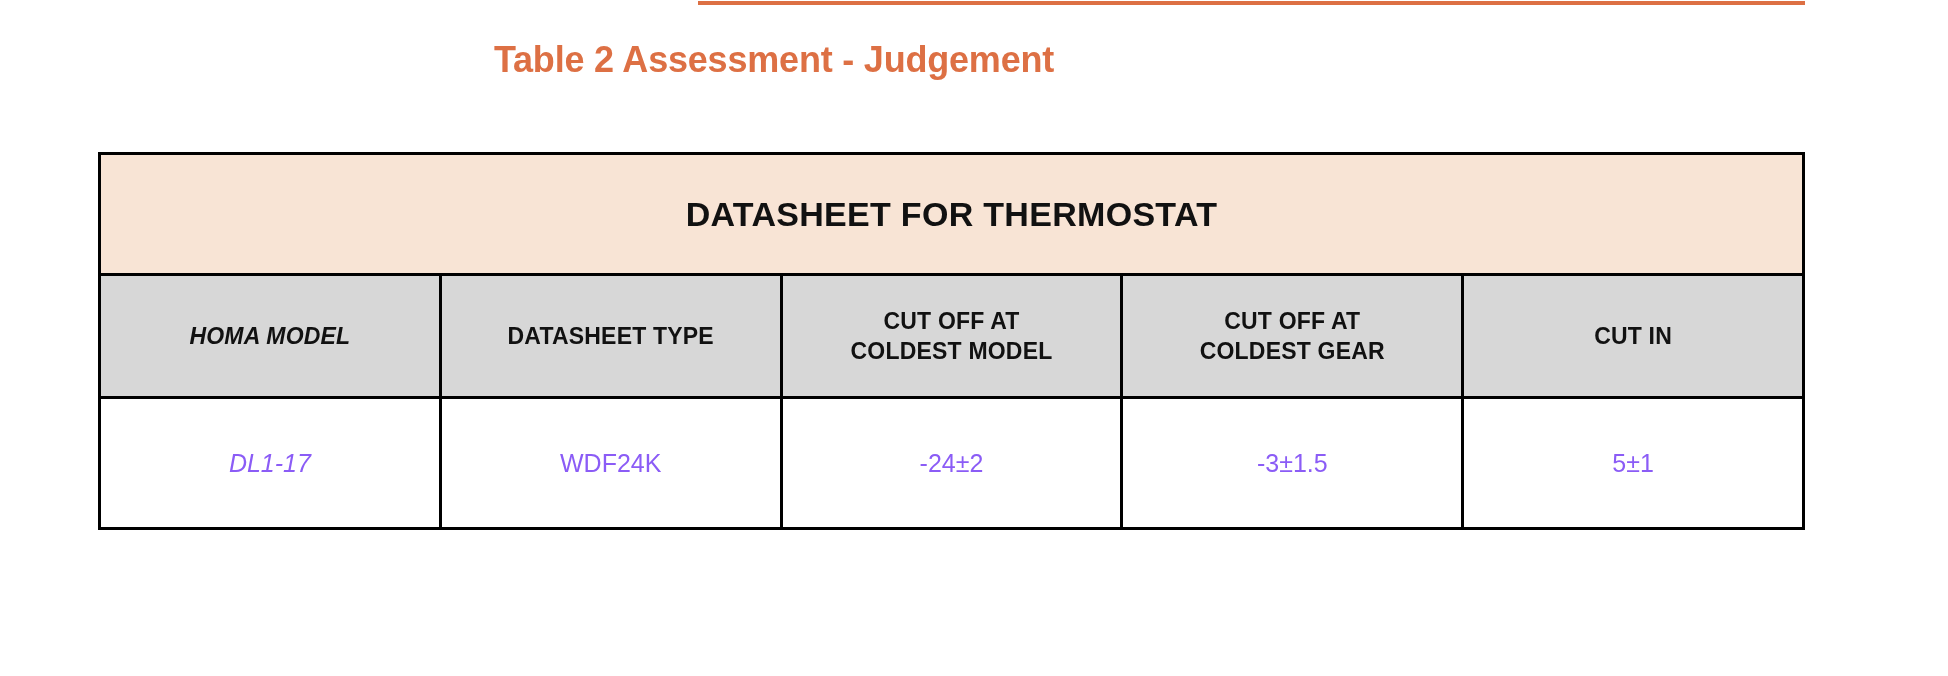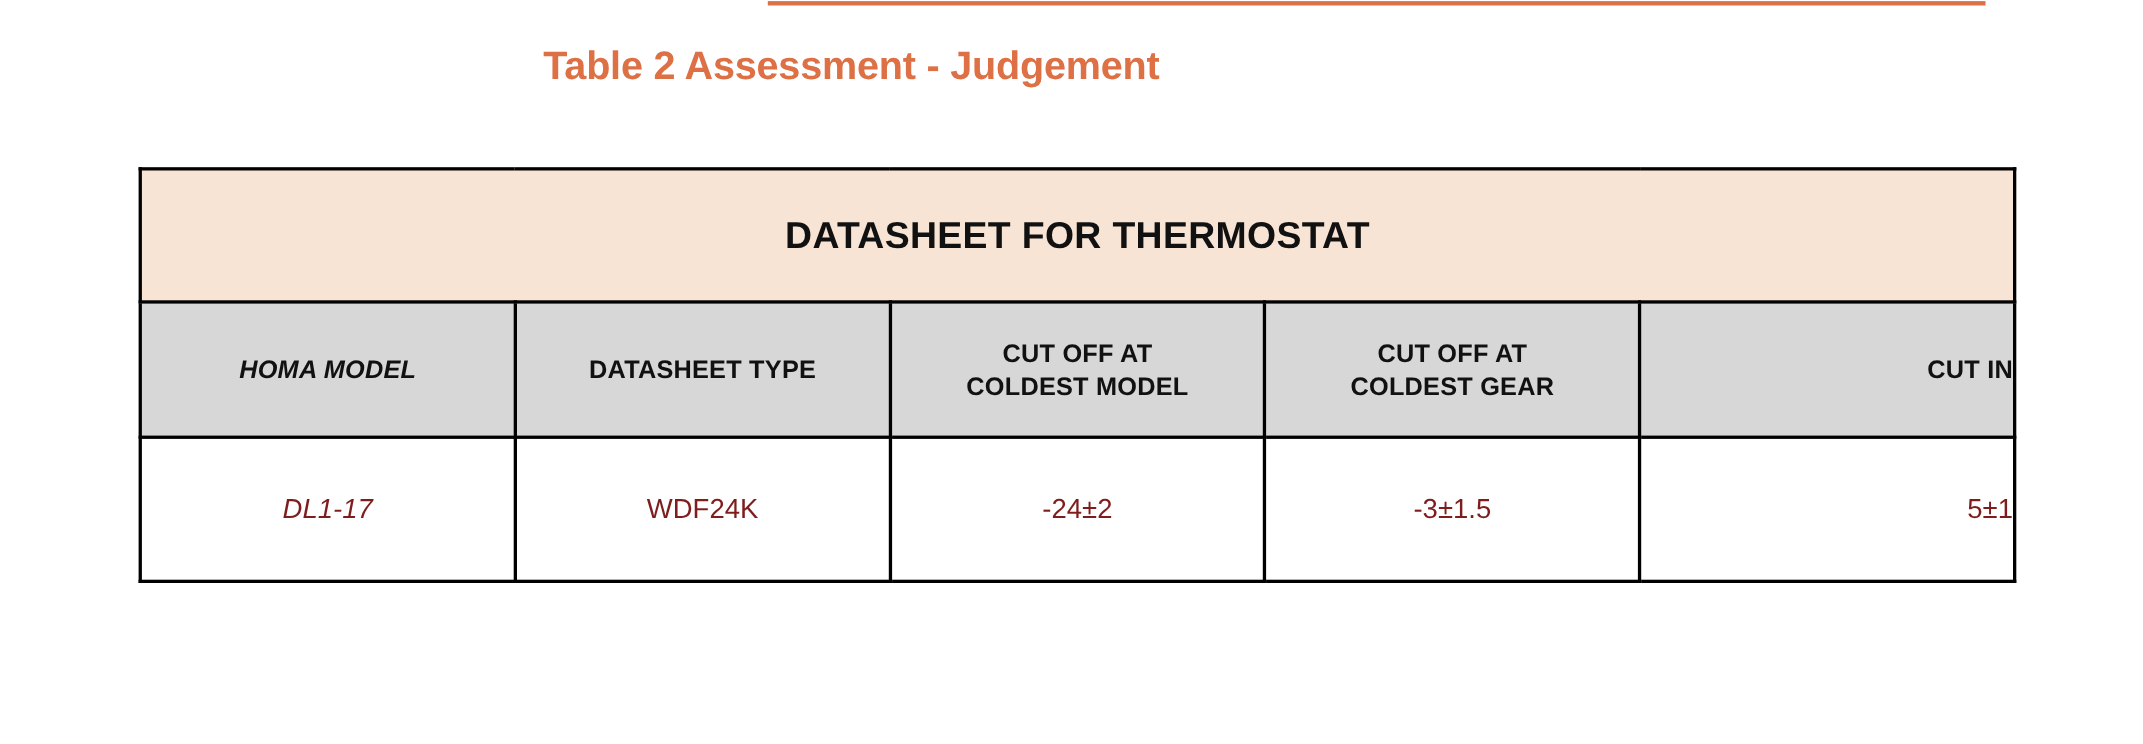--- a/index.html
+++ b/index.html
@@ -37,21 +37,20 @@
     letter-spacing: -0.2px;
     line-height: 48px;
     white-space: nowrap;
   }
 
   .table-wrap {
     position: absolute;
     left: 98px;
     top: 152px;
     width: 1518px;
-    margin-left: 28px;
   }
 
   table.datasheet {
     width: 1707px;
     border-collapse: collapse;
     table-layout: fixed;
   }
 
   table.datasheet td,
   table.datasheet th {
@@ -83,29 +82,29 @@
     letter-spacing: 0.2px;
   }
 
   .data-cell {
     height: 128px;
     background: #ffffff;
     text-align: center;
     vertical-align: middle;
     font-size: 25px;
     font-weight: normal;
-    color: #7f1d1d;
+    color: #8b5cf6;
     line-height: 30px;
   }
 
   .c1 { width: 335px; font-style: italic; }
   .c2 { width: 340px; }
   .c3 { width: 340px; }
   .c4 { width: 340px; }
-  .c5 { width: 352px; text-align: right; }
+  .c5 { width: 352px; }
 
   .hdr-line { display: block; }
 </style>
 </head>
 <body>
 
 <div class="top-rule"></div>
 
 <div class="slide-title">Table 2 Assessment - Judgement</div>
 

